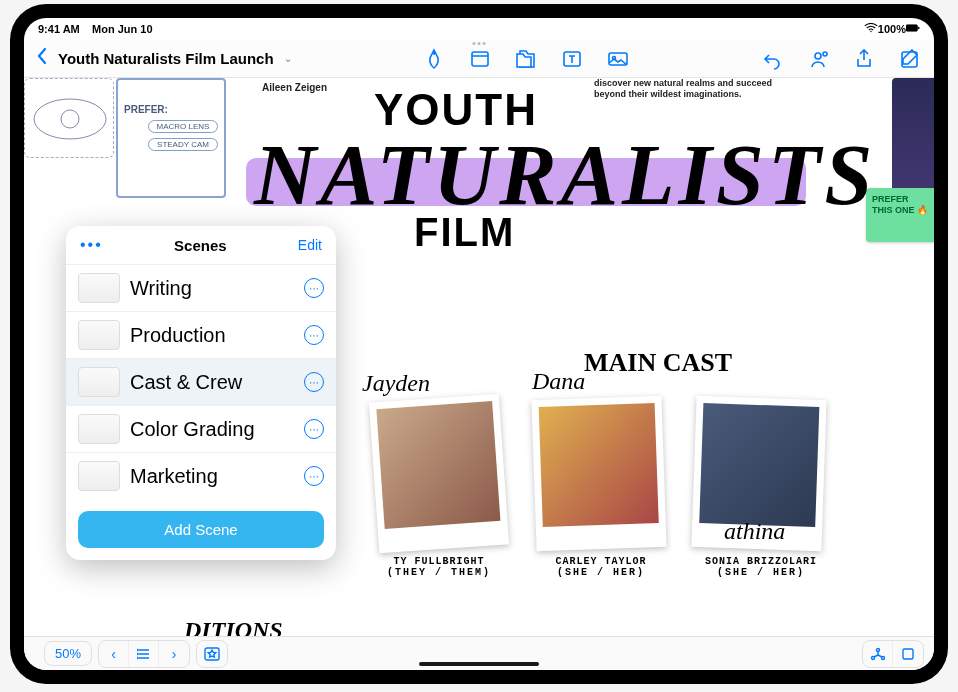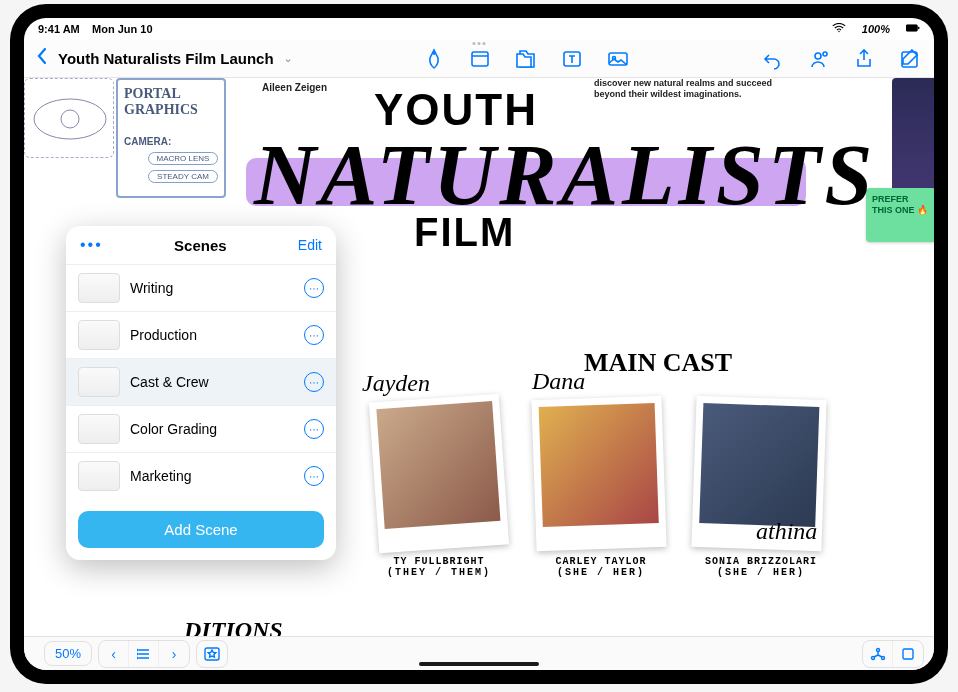--- a/index.html
+++ b/index.html
@@ -18,21 +18,21 @@
     width: 100%; height: 100%;
     background: #fff; border-radius: 22px; overflow: hidden;
     position: relative;
   }
   
   .status {
     height: 22px; display: flex; justify-content: space-between;
     align-items: center; padding: 0 14px; font-size: 11px; font-weight: 600;
     color: #000;
   }
-  .status .right { display: flex; align-items: flex-start; gap: 16px; font-style: italic; }
+  .status .right { display: flex; align-items: flex-start; gap: 0; }
   .wifi-icon, .battery-icon { width: 14px; height: 10px; }
   
   .toolbar {
     height: 38px; display: flex; align-items: center;
     padding: 0 12px; gap: 8px; border-bottom: 1px solid #e5e5e5;
     background: #fcfcfc;
   }
   .tb-back { color: #007aff; font-size: 20px; margin-right: 2px; }
   .tb-title { font-size: 15px; font-weight: 600; color: #000; }
   .tb-chev { color: #8e8e93; font-size: 11px; margin-left: 2px; }
@@ -105,21 +105,21 @@
   .sc-head { display:flex; align-items:center; justify-content:space-between;
     padding:10px 14px; }
   .sc-head .more { color:#007aff; font-size:16px; letter-spacing:2px; }
   .sc-head .title { font-weight:600; font-size:15px; }
   .sc-head .edit { color:#007aff; font-size:14px; }
   .sc-item { display:flex; align-items:center; padding:8px 12px; gap:10px;
     border-top:1px solid #eee; }
   .sc-item.selected { background:#eef3f7; }
   .sc-thumb { width:42px; height:30px; border-radius:4px; border:1px solid #ddd;
     background:linear-gradient(#fafafa,#eee); flex-shrink:0;}
-  .sc-item .label { flex:1; font-size:14px; }
+  .sc-item .label { flex:1; font-size:20px; }
   .sc-item .ell { width:20px; height:20px; border:1.5px solid #007aff; border-radius:50%;
     display:flex; align-items:center; justify-content:center; color:#007aff; font-size:10px;}
   .sc-add { margin:12px; background:#35b6f0; color:#fff; text-align:center;
     padding:10px; border-radius:10px; font-size:15px; }
   
   .bottom {
     position:absolute; bottom:0; left:0; right:0; height:34px;
     background:#fafafa; border-top:1px solid #e0e0e0;
     display:flex; align-items:center; padding:0 10px; gap:6px;
   }
@@ -242,22 +242,21 @@
 
     <div class="canvas">
 
       <div class="sketch-eye">
         <svg viewBox="0 0 90 80" width="90" height="80">
             <ellipse cx="45" cy="40" rx="36" ry="20" stroke="#88a" fill="none"></ellipse>
             <circle cx="45" cy="40" r="9" stroke="#88a" fill="none"></circle>
           </svg>
       </div>
       <div class="sketch-box">
-        <div class="pg-title">PORTAL GRAPHICS</div>
-        <div class="cam-label">CAMERA:</div>
+        <div class="cam-label">PREFER:</div>
         <span class="chip">MACRO LENS</span>
         <span class="chip">STEADY CAM</span>
       </div>
 
       <div class="credit">Aileen Zeigen</div>
       <div class="blurb">discover new natural realms and succeed beyond their wildest imaginations.</div>
 
       <div class="poster"></div>
       <div class="sticky">
         <span>PREFER THIS ONE 🔥</span>
@@ -278,21 +277,21 @@
         </div>
       <div class="polaroid p2">
           <div class="photo"></div>
         </div>
       <div class="polaroid p3">
           <div class="photo"></div>
         </div>
 
       <div class="sig" style="top:292px; left:338px;">Jayden</div>
       <div class="sig" style="top:290px; left:508px;">Dana</div>
-      <div class="sig" style="top:440px; left:700px;margin-left:32px;">athina</div>
+      <div class="sig" style="top:440px; left:700px;">athina</div>
 
       <div class="cap" style="top:478px; left:340px;">
         <span>TY FULLBRIGHT</span><span class="pron">(THEY / THEM)</span>
       </div>
       <div class="cap" style="top:478px; left:502px;">
         <span>CARLEY TAYLOR</span><span class="pron">(SHE / HER)</span>
       </div>
       <div class="cap" style="top:478px; left:662px;">
         <span>SONIA BRIZZOLARI</span><span class="pron">(SHE / HER)</span>
       </div>

